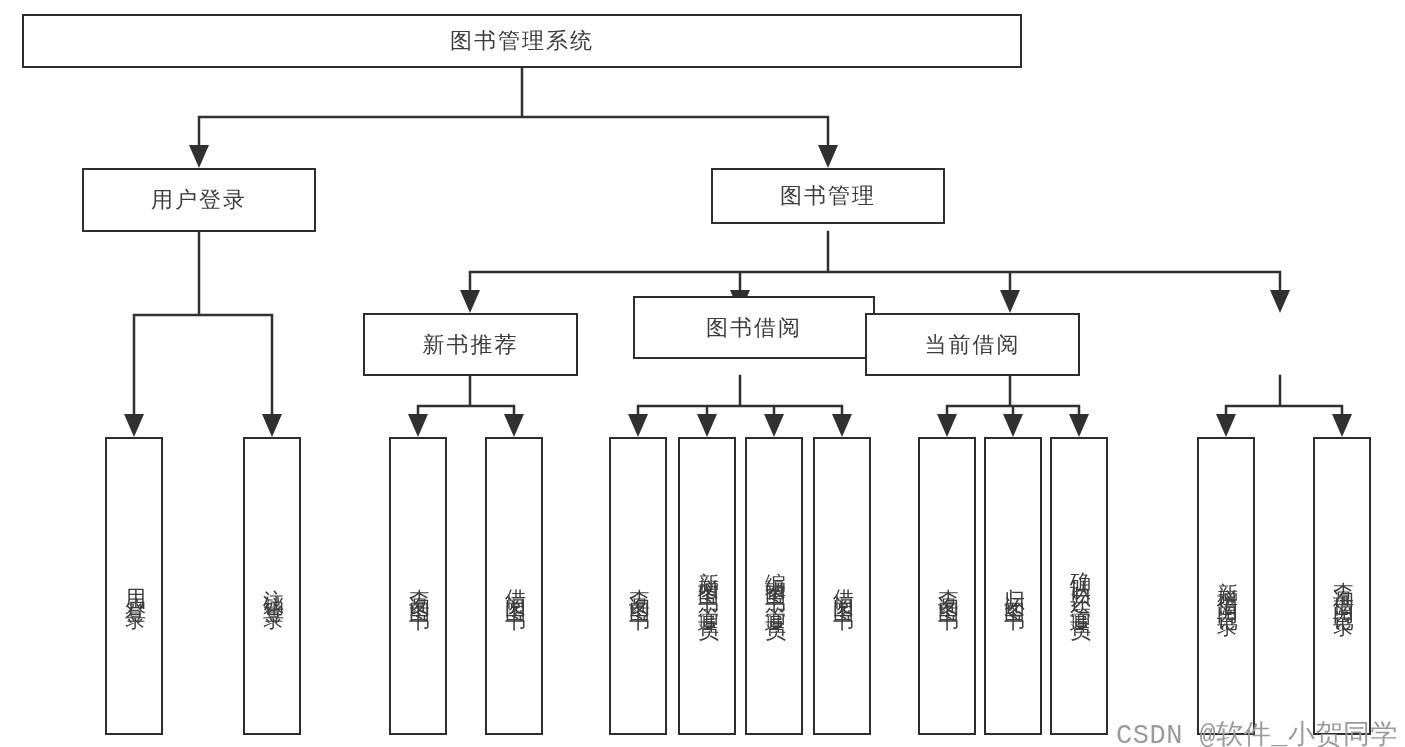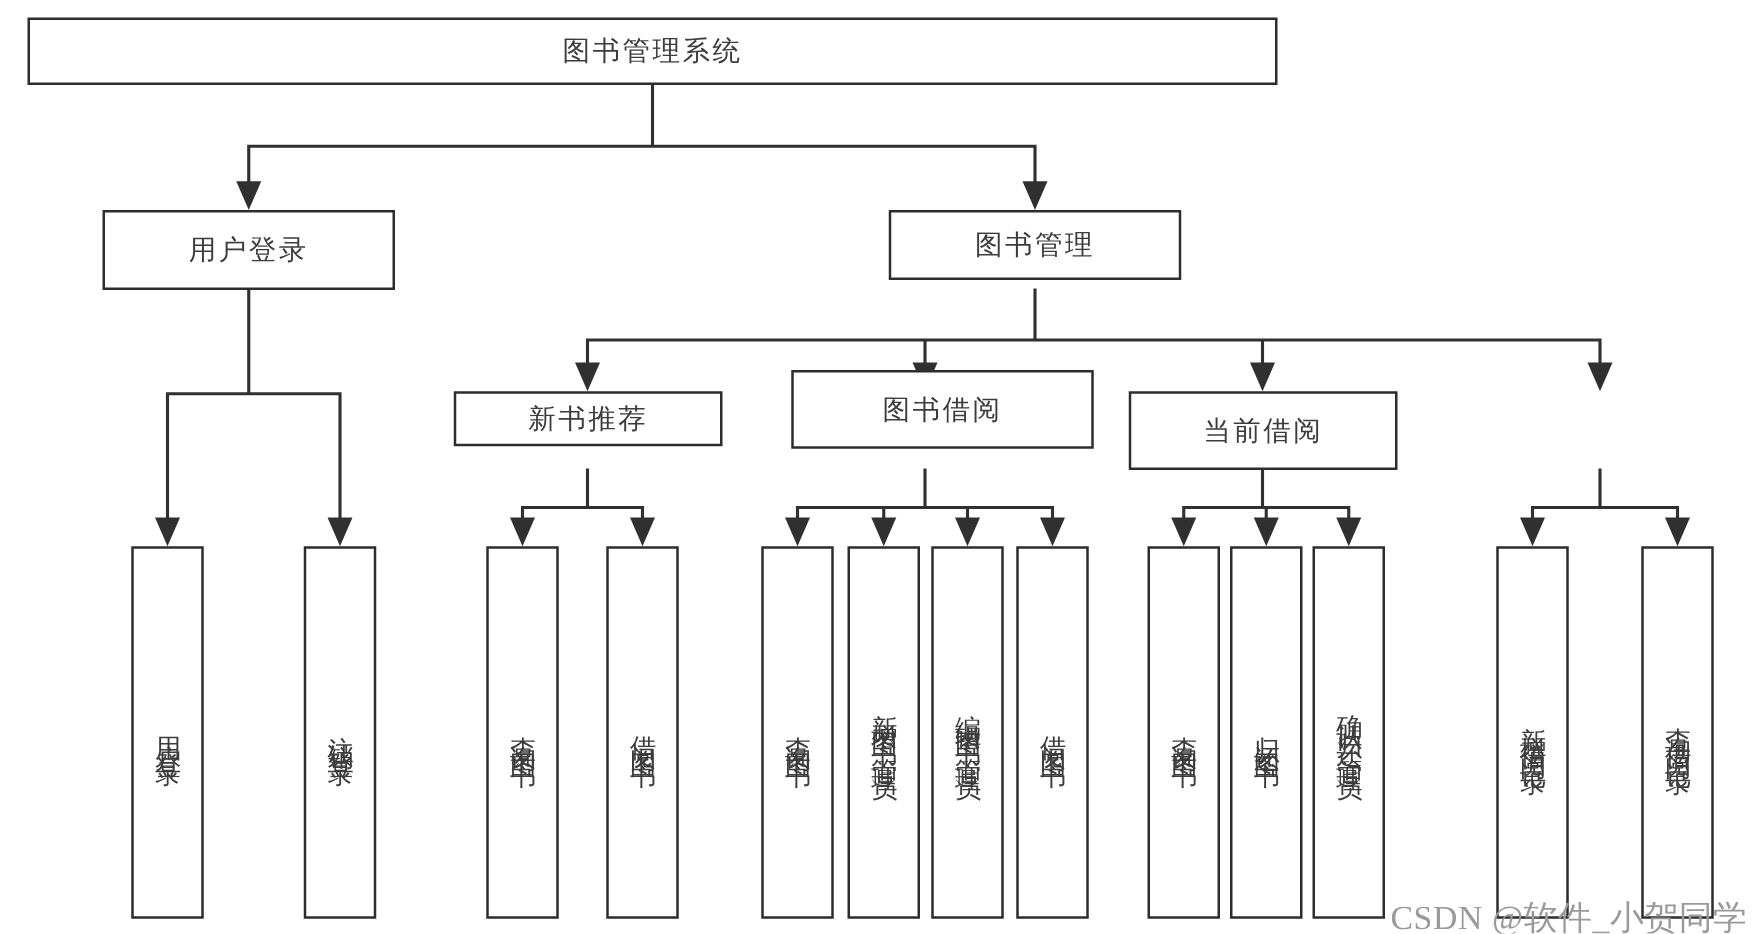--- a/index.html
+++ b/index.html
@@ -7,21 +7,21 @@
     --box-border:#2d2d2d;
     --text:#3c3c3c;
     --watermark:#9a9a9a;
     --background:#ffffff;
   }
   html,body{margin:0;padding:0;background:var(--background);}
   #canvas{
     position:relative;
     width:1405px;height:747px;
     background:var(--background);
-    font-family:Liberation Serif, serif;
+    font-family:Liberation Mono, monospace;
     overflow:hidden;
   }
   #connectors{position:absolute;left:0;top:0;z-index:0;}
   #connectors .lines{fill:none;stroke:var(--line);stroke-width:2.5;stroke-linecap:square;}
   #connectors .arrows{fill:var(--line);stroke:none;}
   .node{
     position:absolute;
     box-sizing:border-box;
     background:#fff;
     border:2.5px solid var(--box-border);
@@ -78,27 +78,27 @@
     <span class="lbl">图书管理系统</span>
   </div>
 
   <div class="node hbox" style="left:82px;top:168px;width:234px;height:64px">
     <span class="lbl">用户登录</span>
   </div>
   <div class="node hbox" style="left:711px;top:168px;width:234px;height:56px">
     <span class="lbl">图书管理</span>
   </div>
 
-  <div class="node hbox" style="left:363px;top:313px;width:215px;height:44px">
+  <div class="node hbox" style="left:363px;top:313px;width:215px;height:63px">
     <span class="lbl">新书推荐</span>
   </div>
   <div class="node hbox" style="left:633px;top:296px;width:242px;height:63px">
     <span class="lbl">图书借阅</span>
   </div>
-  <div class="node hbox" style="left:903px;top:313px;width:215px;height:63px">
+  <div class="node hbox" style="left:865px;top:313px;width:215px;height:63px">
     <span class="lbl">当前借阅</span>
   </div>
 
   <div class="node vbox" style="left:105px;top:437px;width:58px;height:298px">
     <span class="lbl">用户登录</span>
   </div>
   <div class="node vbox" style="left:243px;top:437px;width:58px;height:298px">
     <span class="lbl">注销登录</span>
   </div>
 

